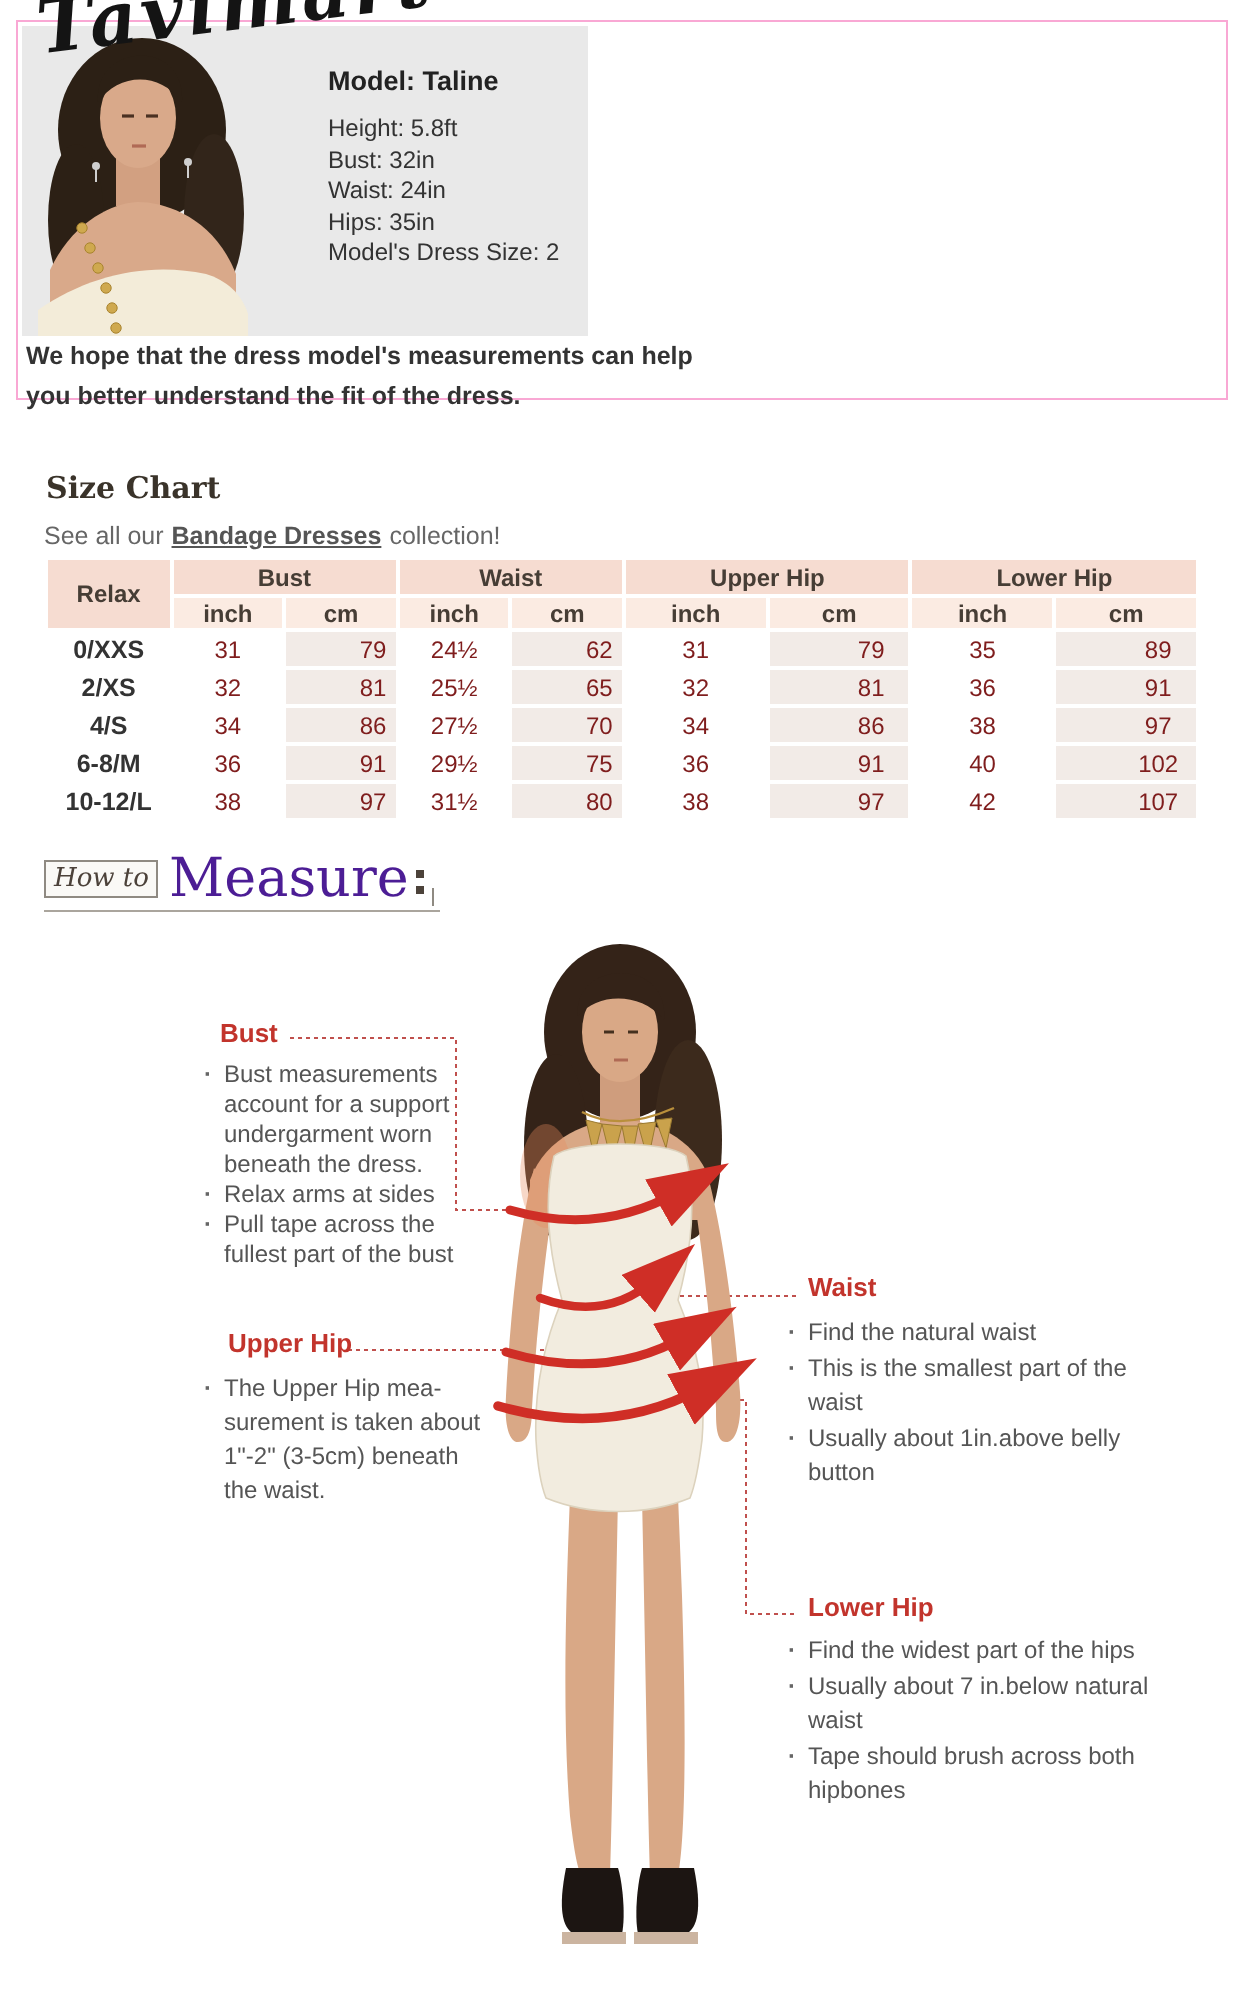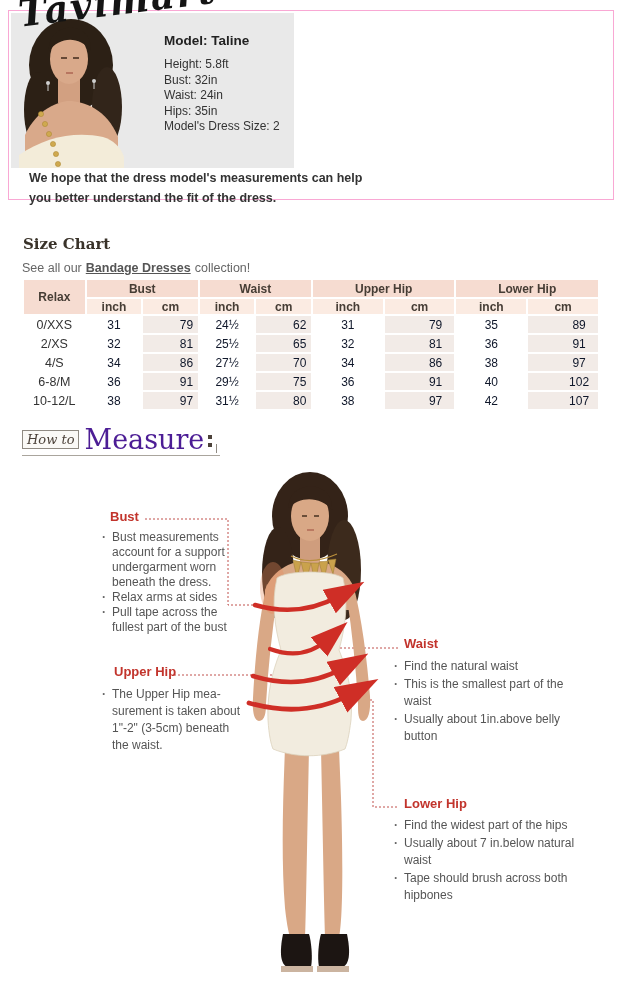--- a/index.html
+++ b/index.html
@@ -7,38 +7,38 @@
         font-family:"Liberation Sans",sans-serif;color:#333;}
 
   
   .model-box{position:absolute;left:8px;top:10px;width:604px;height:188px;
              border:1px solid #f9a8d4;background:#fff;}
   .photo-panel{position:absolute;left:2px;top:2px;width:283px;height:155px;background:#e9e9e9;}
   .photo-panel svg{position:absolute;left:0;top:0;}
   .model-info{position:absolute;left:155px;top:22px;width:125px;}
   .model-info .mi-title{font-size:13.5px;font-weight:bold;color:#222;margin-bottom:9px;}
   .model-info .mi-line{font-size:12px;color:#333;line-height:15.5px;}
-  .intro{position:absolute;left:20px;top:157px;font-size:12.5px;font-weight:bold;
+  .intro{position:absolute;left:4px;top:157px;font-size:12.5px;font-weight:bold;
          color:#333;line-height:20px;}
   .logo{position:absolute;left:16px;top:-8px;z-index:6;font-family:"DejaVu Serif",serif;
         font-style:italic;font-weight:bold;font-size:37px;color:#141414;
         letter-spacing:2px;transform:rotate(-7deg);transform-origin:left top;}
 
   
   .sc-heading{position:absolute;left:23px;top:235px;font-family:"DejaVu Serif",serif;
               font-size:15px;font-weight:bold;color:#3a332a;}
   .sc-link{position:absolute;left:22px;top:261px;font-size:12.5px;color:#666;}
   .sc-link .lnk{color:#555;text-decoration:underline;font-weight:bold;margin:0 4px;cursor:pointer;}
   table.size-table{position:absolute;left:22px;top:278px;width:578px;
                    border-collapse:separate;border-spacing:2px;font-size:12px;table-layout:fixed;}
   .size-table th{background:#f6dcd1;color:#463d35;font-weight:bold;height:17px;padding:0;text-align:center;}
   .size-table tr.subhead th{background:#fbebe2;height:15px;}
-  .size-table td{background:#fff;text-align:center;color:#0f172a;height:17px;padding:0;}
+  .size-table td{background:#fff;text-align:center;color:#7f1d1d;height:17px;padding:0;}
   .size-table td.cm{background:#f2ebe7;padding-left:32px;}
-  .size-table td.size{font-weight:normal;color:#333;font-size:12.5px;}
+  .size-table td.size{font-weight:bold;color:#333;font-size:12.5px;}
 
   
   .htm{position:absolute;left:22px;top:427px;display:flex;align-items:flex-end;
        border-bottom:1px solid #aaa59d;padding:0 3px 2px 0;}
   .htm-box{border:1px solid #8f8a82;background:#faf9f6;color:#4c423a;
            font-family:"DejaVu Serif",serif;font-size:13px;padding:1px 4px;margin-bottom:4px;font-style:italic;}
   .htm-word{font-family:"DejaVu Serif",serif;font-size:27px;line-height:26px;color:#4c1d95;margin-left:5px;}
   .htm-colon{width:4px;height:12px;margin:0 1px 6px 4px;
              background:linear-gradient(#4c423a 0 4px,transparent 4px 8px,#4c423a 8px 12px);}
   .htm-tick{width:1px;height:9px;background:#8f8a82;margin-left:3px;}

